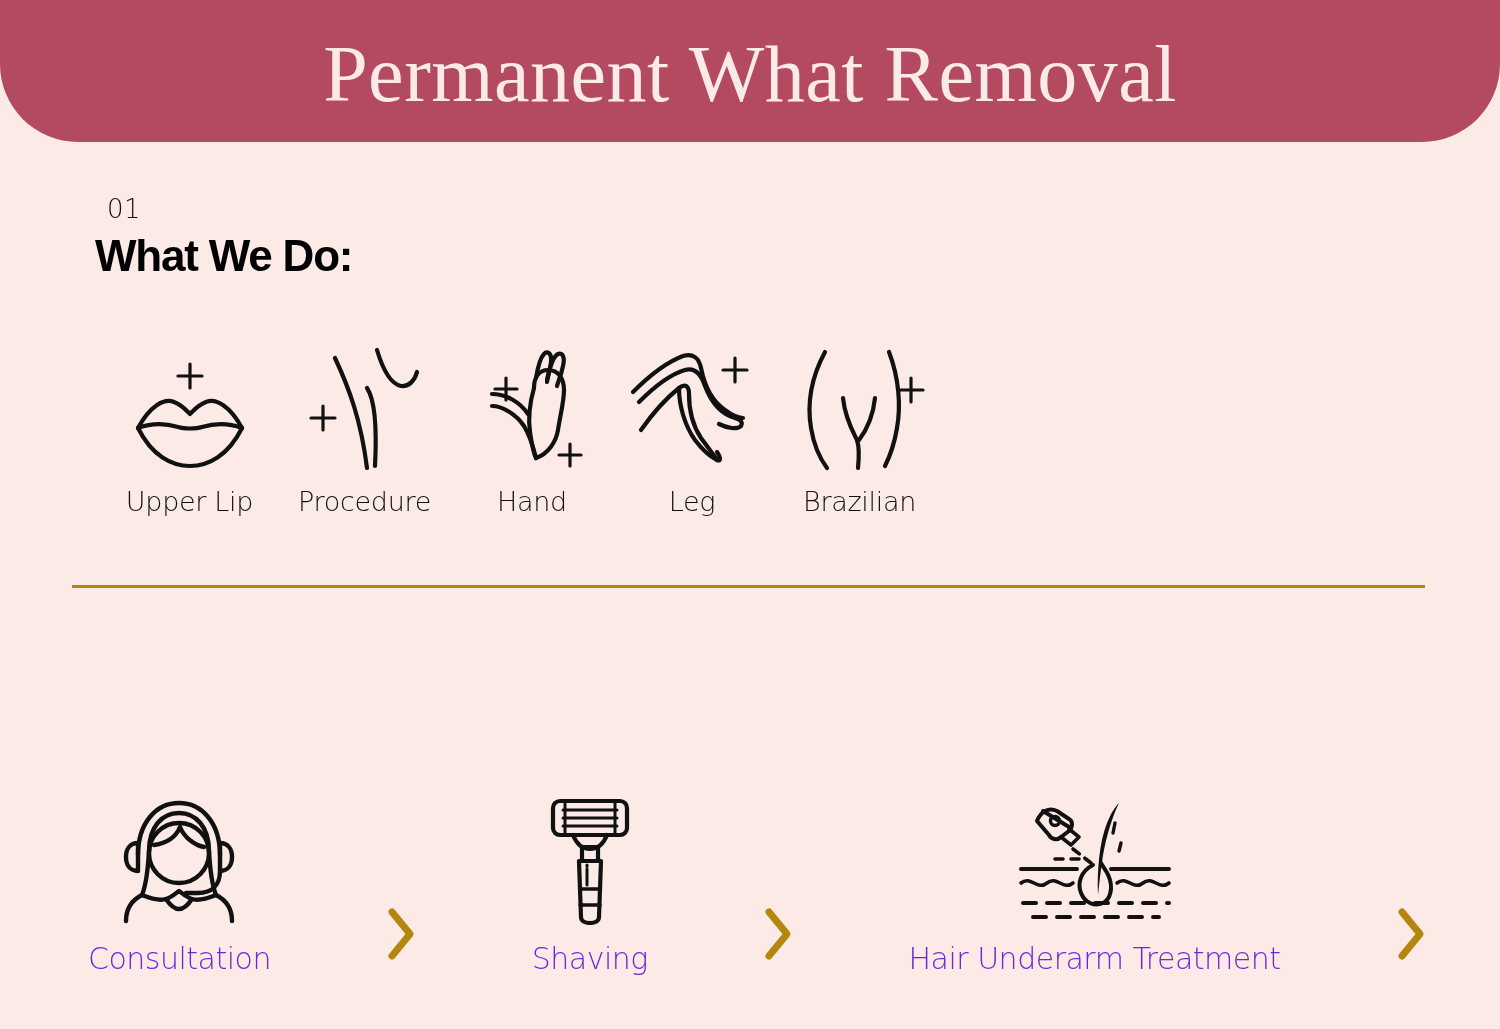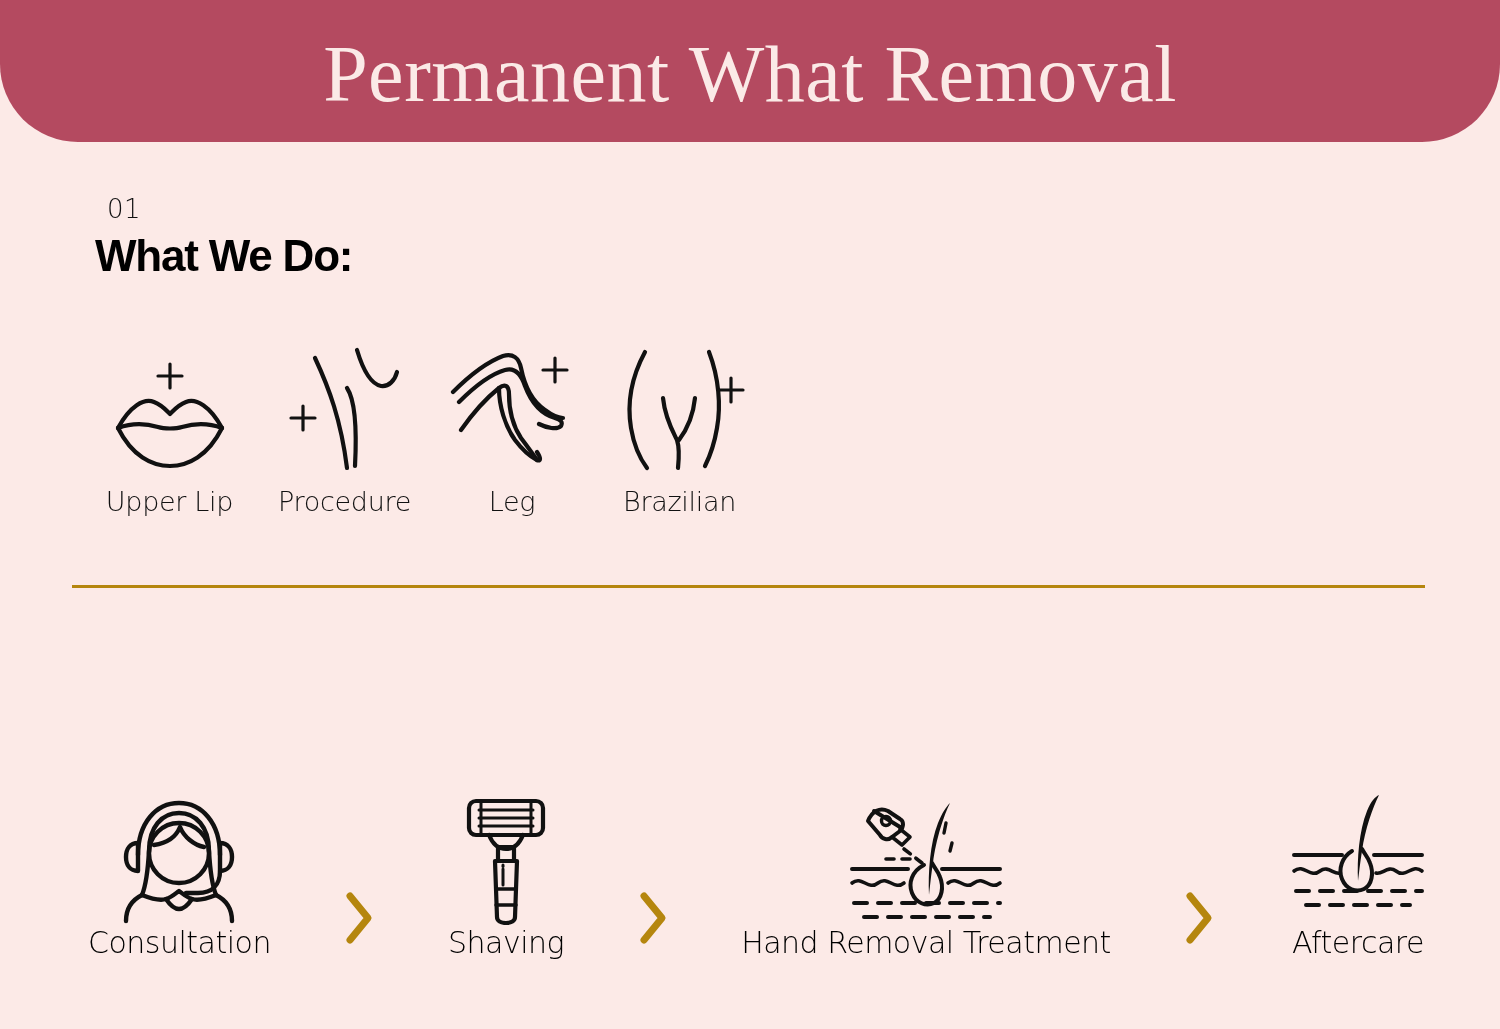--- a/index.html
+++ b/index.html
@@ -75,21 +75,21 @@
     left: 72px;
     top: 585px;
     width: 1353px;
     height: 3px;
     background: #b5860e;
   }
 
   
   .service-row {
     position: absolute;
-    left: 82px;
+    left: 102px;
     top: 342px;
     display: flex;
     align-items: flex-end;
   }
   .service-item {
     display: flex;
     flex-direction: column;
     align-items: center;
     justify-content: flex-end;
   }
@@ -127,21 +127,22 @@
   }
   .procedure-item .icon-box {
     height: 135px;
     display: flex;
     align-items: flex-end;
     justify-content: center;
   }
   .procedure-label {
     font-size: 30px;
     font-weight: 300;
-    color: #000000;
+    color: #6d28d9;
+    margin-top: 16px;
     white-space: nowrap;
     font-family: "DejaVu Sans", sans-serif;
     letter-spacing: -0.5px;
   }
   .chevron-sep {
     display: flex;
     align-items: center;
     justify-content: center;
     padding-bottom: 14px;
   }
@@ -185,20 +186,41 @@
         <path d="M72 6 C78 26 86 40 96 42 C104 43 110 36 112 28"></path>
 
         <path d="M62 44 C70 56 72 84 70 122"></path>
 
         <path d="M18 62 L18 86 M6 74 L30 74" stroke-width="3.2"></path>
       </svg>
     </div>
     <div class="service-label">Procedure</div>
   </div>
 
+  <div class="service-item" style="width:160px;">
+    <div class="icon-box">
+      <svg width="120" height="128" viewBox="0 0 120 128" fill="none" stroke="#111" stroke-width="4.2" stroke-linecap="round" stroke-linejoin="round">
+
+        <path d="M64 34 C66 22 68 14 72 10 C76 6 80 10 79 18 C78 26 76 32 75 38"></path>
+        <path d="M75 36 C78 22 82 12 86 10 C91 8 93 14 91 22 C89 32 86 38 85 42"></path>
+
+        <path d="M62 44 C62 32 68 26 76 26 C86 26 92 34 92 46 C92 58 88 72 86 86"></path>
+
+        <path d="M86 86 C84 98 76 110 64 114"></path>
+
+        <path d="M62 44 C58 58 56 74 58 88 C60 102 62 110 64 114"></path>
+        <path d="M20 62 C30 62 44 70 52 82 C58 92 62 106 64 114"></path>
+        <path d="M20 50 C34 50 48 58 56 70"></path>
+
+        <path d="M34 34 L34 56 M23 45 L45 45" stroke-width="3.2"></path>
+        <path d="M98 100 L98 122 M87 111 L109 111" stroke-width="3.2"></path>
+      </svg>
+    </div>
+    <div class="service-label">Hand</div>
+  </div>
 
   <div class="service-item" style="width:160px;">
     <div class="icon-box">
       <svg width="130" height="128" viewBox="0 0 130 128" fill="none" stroke="#111" stroke-width="4.2" stroke-linecap="round" stroke-linejoin="round">
 
         <path d="M6 48 C22 32 40 18 56 12 C66 9 72 14 74 24 C78 44 86 58 98 66 C106 72 112 74 116 74"></path>
         <path d="M12 58 C28 42 44 30 58 26 C68 23 74 30 78 42 C84 58 94 70 108 74 C114 76 116 78 114 82 C110 86 100 84 92 80"></path>
 
         <path d="M14 86 C28 66 42 52 52 44 C58 39 62 42 62 50 C62 66 66 82 74 94 C80 102 86 110 90 116"></path>
         <path d="M52 44 C52 62 58 82 68 96 C74 104 82 112 90 116 C94 118 94 114 90 108"></path>
@@ -322,42 +344,23 @@
         <circle cx="40" cy="28" r="4.5" stroke-width="3.4"></circle>
 
         <path d="M46 44 L56 52 L64 44 L54 36" stroke-width="3.6"></path>
 
         <path d="M58 56 L76 70" stroke-width="3.6" stroke-dasharray="8 7"></path>
         <path d="M40 66 L66 66" stroke-width="3.6" stroke-dasharray="8 8"></path>
 
         <path d="M98 40 L100 30 M104 58 L106 50" stroke-width="3.4"></path>
       </svg>
     </div>
-    <div class="procedure-label">Hand Removal Treatment</div>
+    <div class="procedure-label">Hair Underarm Treatment</div>
   </div>
 
   <div class="chevron-sep">
     <svg width="34" height="56" viewBox="0 0 34 56" fill="none" stroke="#b5860e" stroke-width="7" stroke-linecap="round" stroke-linejoin="round">
       <path d="M8 6 L26 28 L8 50"></path>
     </svg>
   </div>
 
-  <div class="procedure-item">
-    <div class="icon-box">
-      <svg width="140" height="132" viewBox="0 0 140 132" fill="none" stroke="#111" stroke-width="4" stroke-linecap="round" stroke-linejoin="round">
-
-        <path d="M6 62 H54 M86 62 H134"></path>
-
-        <path d="M6 78 C16 70 22 86 32 78 C40 72 46 82 52 80" stroke-width="3.6"></path>
-        <path d="M88 80 C94 82 100 72 108 78 C118 86 124 70 134 78" stroke-width="3.6"></path>
-
-        <path d="M8 98 H134" stroke-width="4" stroke-dasharray="13 11"></path>
-        <path d="M18 112 H122" stroke-width="4" stroke-dasharray="13 11"></path>
-
-        <path d="M64 58 C54 64 50 76 54 86 C58 96 68 100 76 96 C84 92 86 80 82 70 C80 64 76 60 74 56"></path>
-
-        <path d="M70 88 C69 66 71 38 79 18 C83 8 87 4 91 2 C85 14 77 36 74 58 C72 70 71 80 70 88" fill="#111" stroke="none"></path>
-      </svg>
-    </div>
-    <div class="procedure-label">Aftercare</div>
-  </div>
 
 </div>
 
 </body></html>

